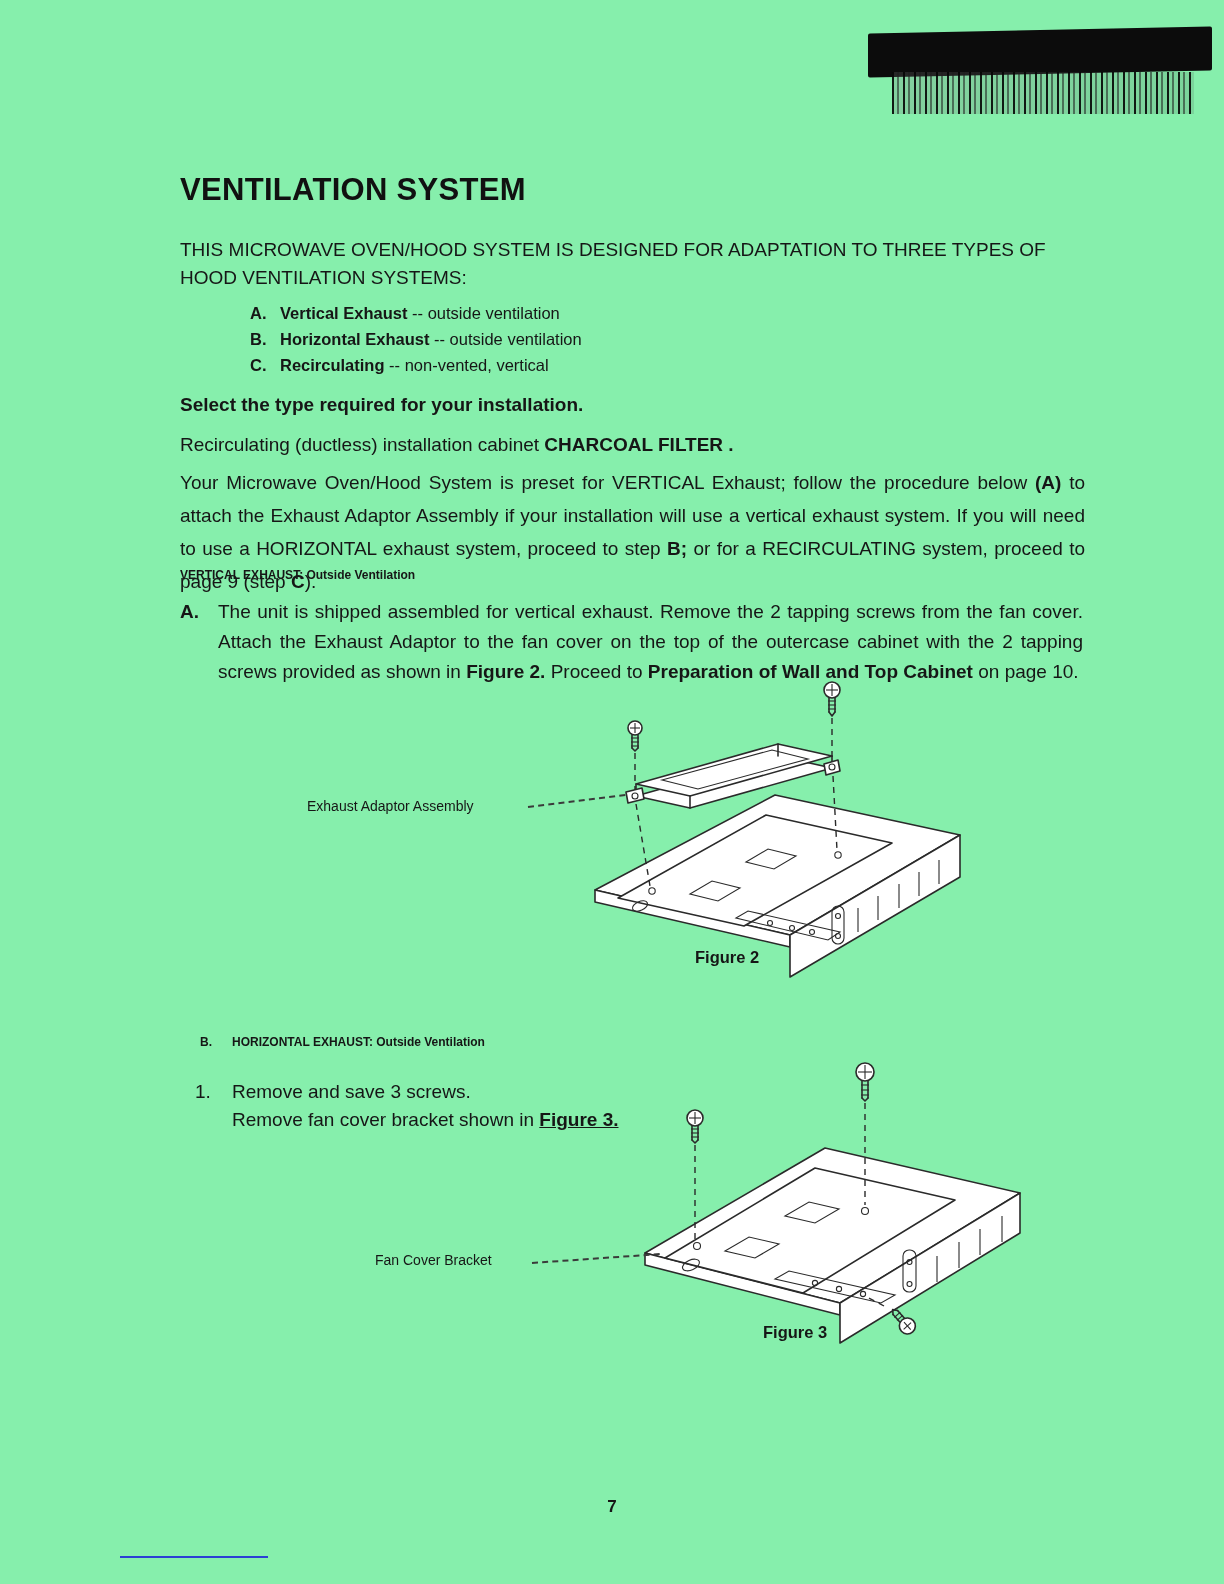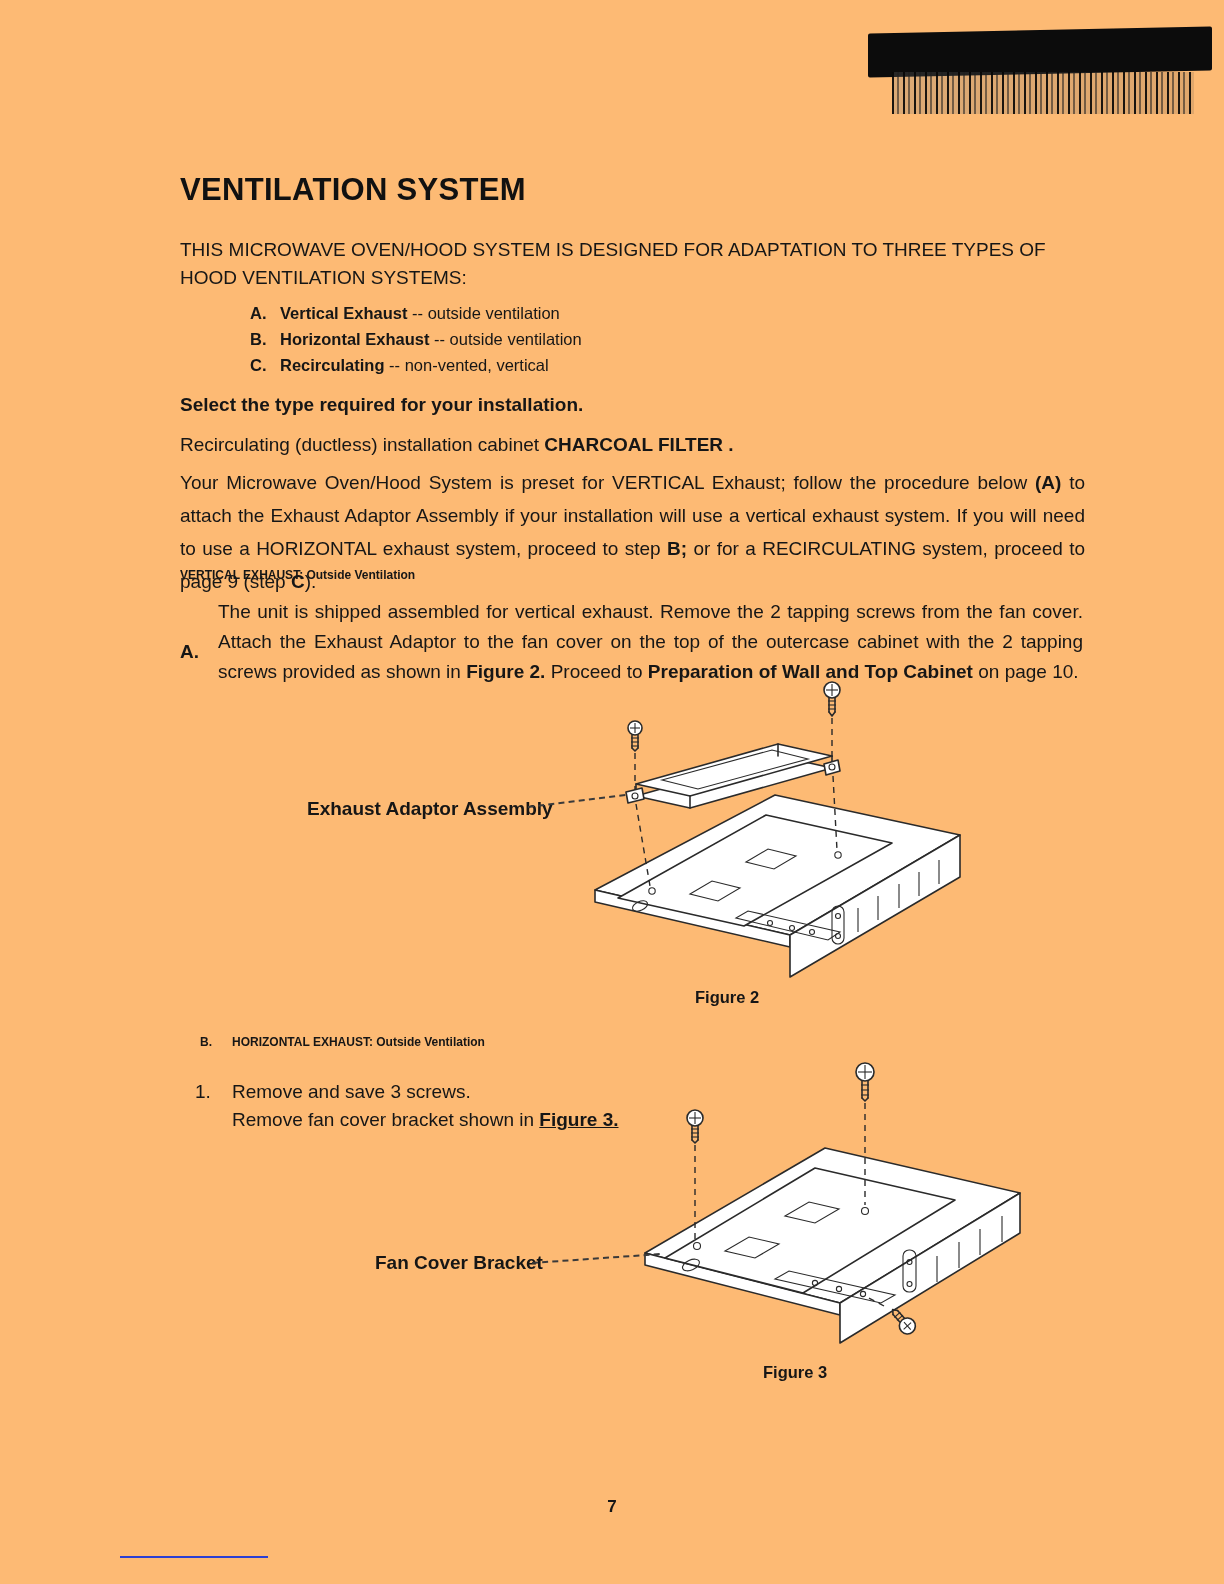--- a/index.html
+++ b/index.html
@@ -1,30 +1,30 @@
 <!DOCTYPE html>
 <html><head>
 <meta charset="utf-8">
 <style>
   * { margin:0; padding:0; box-sizing:border-box; }
   html,body { background:#ffffff; }
   .page {
-    position:relative; width:1224px; height:1584px; background:#fdba74;
+    position:relative; width:1224px; height:1584px; background:#86efac;
     font-family:"Liberation Sans", sans-serif; color:#161616; overflow:hidden;
   }
   .abs { position:absolute; }
   .title { font-size:31px; font-weight:700; letter-spacing:.3px; color:#111; }
   .body-text { font-size:19px; line-height:33px; }
   .tight { line-height:28px; }
   .justify { text-align:justify; }
-  .b { font-weight:700;margin-top:40px; }
+  .b { font-weight:700; }
   .semibold { font-weight:600; }
   .heading { font-size:12px; font-weight:700; }
-  .fig-label { font-size:19px; font-weight:700; white-space:nowrap; }
-  .fig-caption { font-size:16.5px; font-weight:700;margin-top:40px; }
+  .fig-label { font-size:14px; font-weight:400; white-space:nowrap; }
+  .fig-caption { font-size:16.5px; font-weight:700; }
   .type-row { font-size:16.5px; line-height:26px; white-space:nowrap; }
   .type-row .lbl { font-weight:700; display:inline-block; width:30px; }
   .leader { border-top:2px dashed #3a3a3a; transform-origin:left center; }
   .page-num { font-size:17px; font-weight:700; text-align:center; width:1224px; }
   .scan-bar {
     background:#0c0c0c; transform:skewY(-1.2deg); border-radius:2px;
   }
   .scan-streaks {
     background:
       repeating-linear-gradient(90deg, rgba(5,5,5,.9) 0 2px, rgba(0,0,0,0) 2px 5px,

